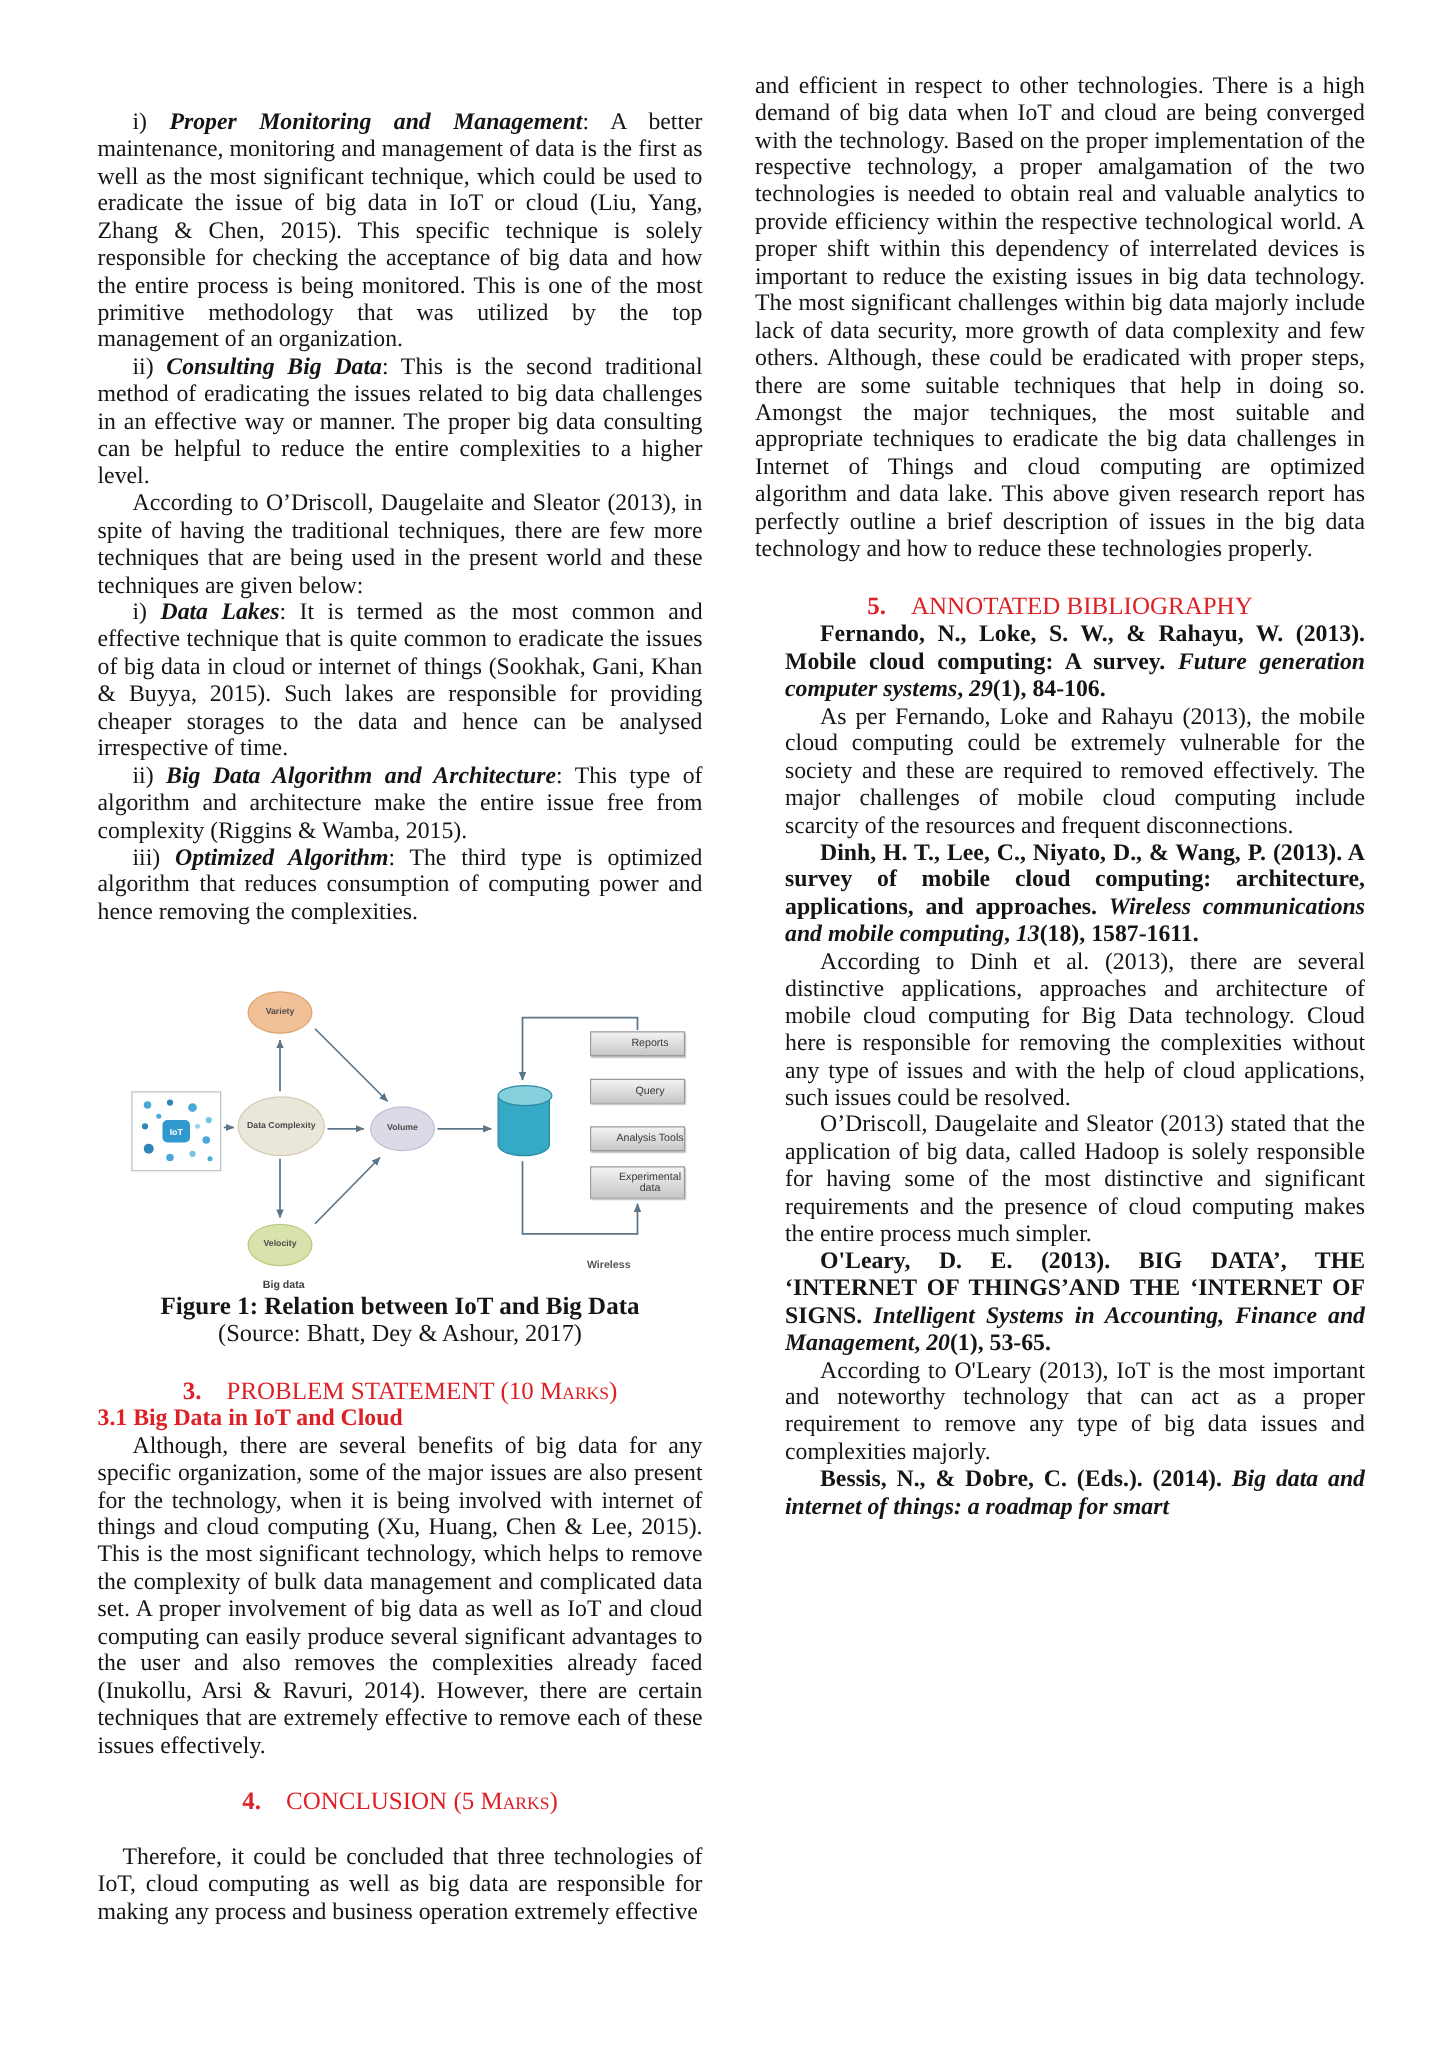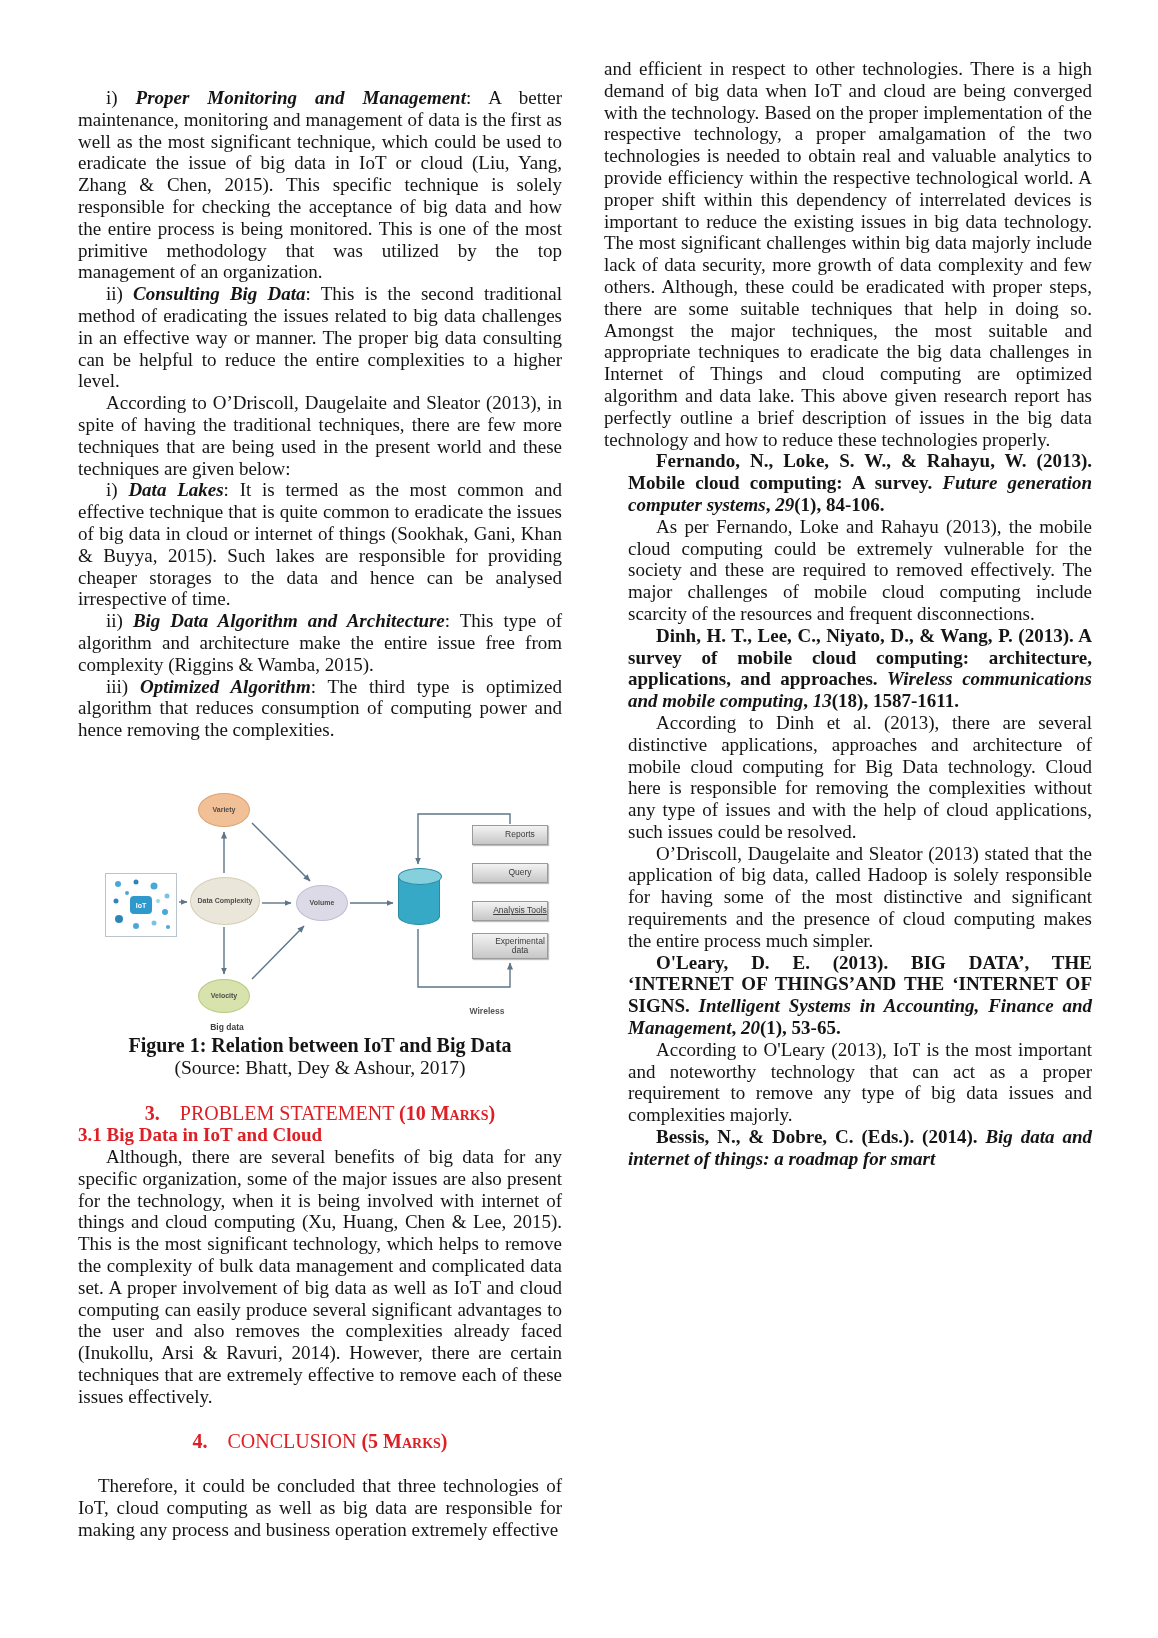--- a/index.html
+++ b/index.html
@@ -20,21 +20,21 @@
     position:relative;width:1158px;height:1638px;background:#ffffff;
     font-family:"Liberation Serif", serif;color:var(--body_text);overflow:hidden;
   }
   .col{position:absolute;top:58px;font-size:19px;line-height:21.8px;text-align:justify;}
   .col-left{left:78px;width:484px;margin-top:29px;}
   .col-right{left:604px;width:488px;}
   p.para{margin:0;text-indent:28px;}
   p.noindent{text-indent:0;}
   .heading{margin:24px 0 0 0;text-align:center;text-indent:0;color:var(--heading_red);font-size:20px;}
   .heading .num{font-weight:bold;margin-right:20px;}
-  .marks{font-variant:small-caps;font-weight:bold;}
+  .marks{font-variant:small-caps;font-weight:normal;}
   .subheading{margin:0;text-align:left;text-indent:0;color:var(--heading_red);font-weight:bold;font-size:19px;}
   .space-top{margin-top:22px;}
   .caption1{margin:6px 0 0 0;text-align:center;text-indent:0;font-weight:bold;font-size:20px;}
   .caption2{margin:0;text-align:center;text-indent:0;font-size:19.5px;}
   
   .bib{margin-left:24px;}
   .ref{margin:25px 0 0 0;text-indent:0;font-weight:bold;}
   .ann{margin:25px 0 0 0;text-indent:38px;}
   
   .figure{position:relative;width:462px;height:260px;margin:28px 0 0 22px;
@@ -48,21 +48,21 @@
   .el-velocity{left:98px;top:210px;width:52px;height:34px;background:var(--velocity_fill);border:1px solid #b9ca82;}
   .iot-box{left:5px;top:104px;width:72px;height:64px;background:#fff;border:1px solid #b9c4cc;}
   .cylinder{left:298px;top:100px;width:42px;height:56px;background:var(--cylinder_fill);
             border-radius:21px/9px;border:1px solid #2a8ba2;}
   .cyl-top{position:absolute;left:-1px;top:-2px;width:42px;height:15px;border-radius:50%;
            background:var(--cylinder_top);border:1px solid #2a8ba2;}
   .gbox{left:372px;width:76px;height:20px;background:linear-gradient(var(--box_fill_light),var(--box_fill_dark));
         border:1px solid #9a9a9a;box-shadow:1px 1px 1px rgba(0,0,0,.25);
         display:flex;align-items:center;justify-content:center;text-align:center;
         font-size:8.5px;color:#3a3a3a;line-height:1.1;padding-left:20px;}
-  .bx-reports{top:56px;} .bx-query{top:94px;} .bx-analysis{top:132px;text-decoration:underline;} .bx-exp{top:164px;height:26px;}
+  .bx-reports{top:56px;} .bx-query{top:94px;} .bx-analysis{top:132px;} .bx-exp{top:164px;height:26px;}
   .fig-label{font-size:8.5px;font-weight:bold;color:#3f3f3f;text-align:center;}
   .lb-bigdata{left:96px;top:248px;width:62px;}
   .lb-analysis{left:348px;top:232px;width:78px;color:#555;}
   .fig-svg{position:absolute;left:0;top:0;}
 </style>
 </head>
 <body>
 
 <div class="page">
 
@@ -166,20 +166,21 @@
 
     <p class="heading" style="margin-top:23px;margin-bottom:23px;"><span class="num">4.</span><span>CONCLUSION </span><span class="marks">(5 Marks)</span></p>
 
     <p class="para" style="text-indent:20px;"><span>Therefore, it could be concluded that three technologies of IoT, cloud computing as well as big data are responsible for making any process and business operation extremely effective</span></p>
   </div>
 
   <div class="col col-right">
 
     <p class="para noindent"><span>and efficient in respect to other technologies. There is a high demand of big data when IoT and cloud are being converged with the technology. Based on the proper implementation of the respective technology, a proper amalgamation of the two technologies is needed to obtain real and valuable analytics to provide efficiency within the respective technological world. A proper shift within this dependency of interrelated devices is important to reduce the existing issues in big data technology. The most significant challenges within big data majorly include lack of data security, more growth of data complexity and few others. Although, these could be eradicated with proper steps, there are some suitable techniques that help in doing so. Amongst the major techniques, the most suitable and appropriate techniques to eradicate the big data challenges in Internet of Things and cloud computing are optimized algorithm and data lake. This above given research report has perfectly outline a brief description of issues in the big data technology and how to reduce these technologies properly.</span></p>
 
+    <p class="heading" style="margin-top:25px;"><span class="num">5.</span><span>ANNOTATED BIBLIOGRAPHY</span></p>
 
     <div class="bib">
 
       <p class="para ref"><span>Fernando, N., Loke, S. W., &amp; Rahayu, W. (2013). Mobile cloud computing: A survey. </span><i>Future generation computer systems</i><span>, </span><i>29</i><span>(1), 84-106.</span></p>
 
       <p class="para ann"><span>As per Fernando, Loke and Rahayu (2013), the mobile cloud computing could be extremely vulnerable for the society and these are required to removed effectively. The major challenges of mobile cloud computing include scarcity of the resources and frequent disconnections.</span></p>
 
       <p class="para ref"><span>Dinh, H. T., Lee, C., Niyato, D., &amp; Wang, P. (2013). A survey of mobile cloud computing: architecture, applications, and approaches. </span><i>Wireless communications and mobile computing</i><span>, </span><i>13</i><span>(18), 1587-1611.</span></p>
 
       <p class="para ann"><span>According to Dinh et al. (2013), there are several distinctive applications, approaches and architecture of mobile cloud computing for Big Data technology. Cloud here is responsible for removing the complexities without any type of issues and with the help of cloud applications, such issues could be resolved.</span></p>

